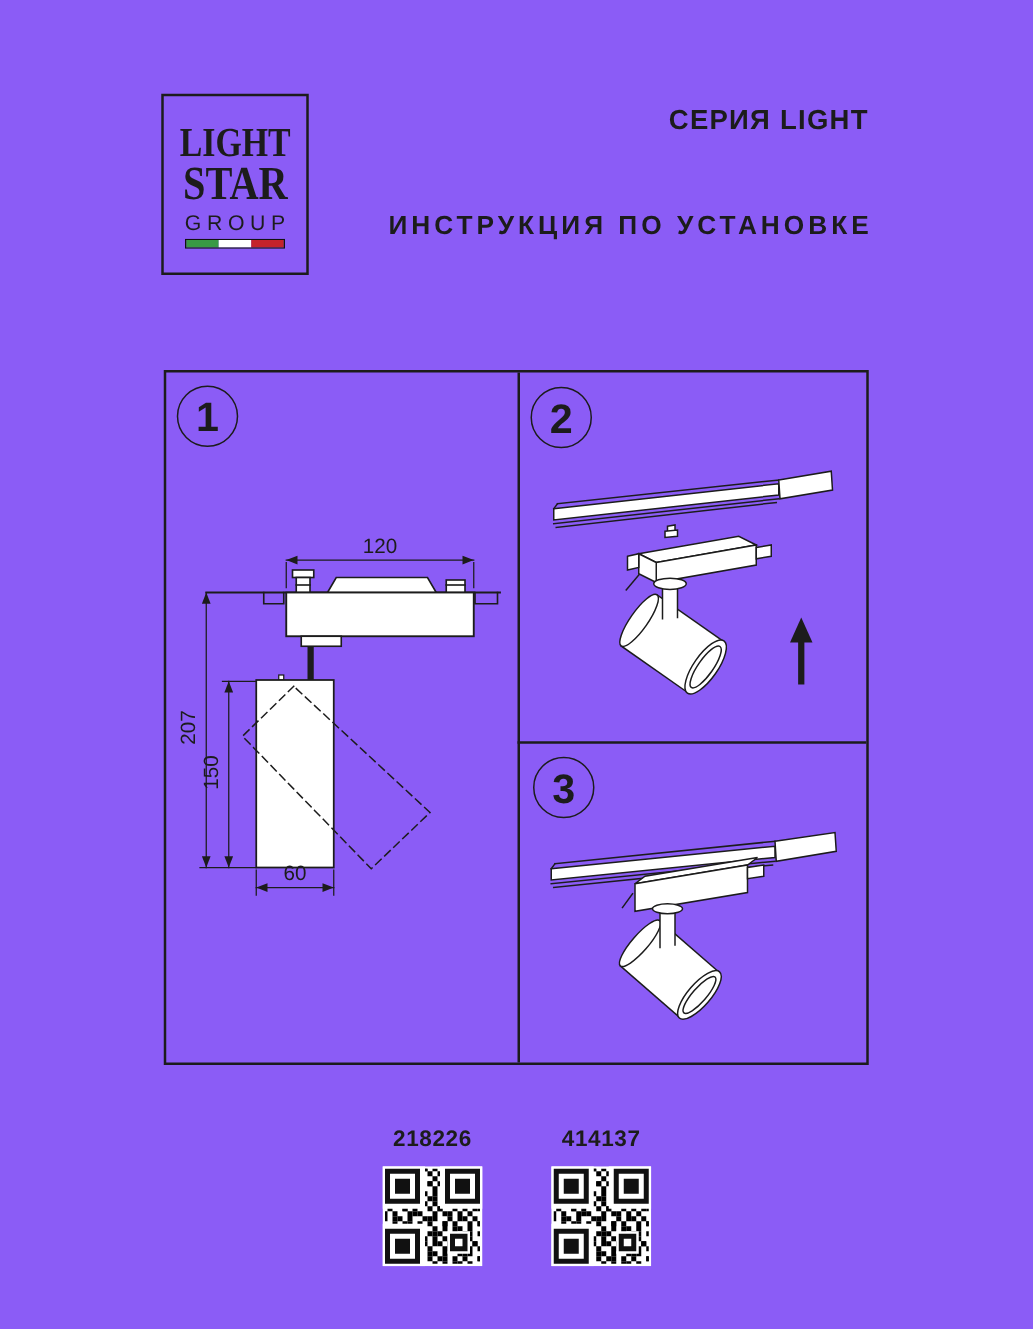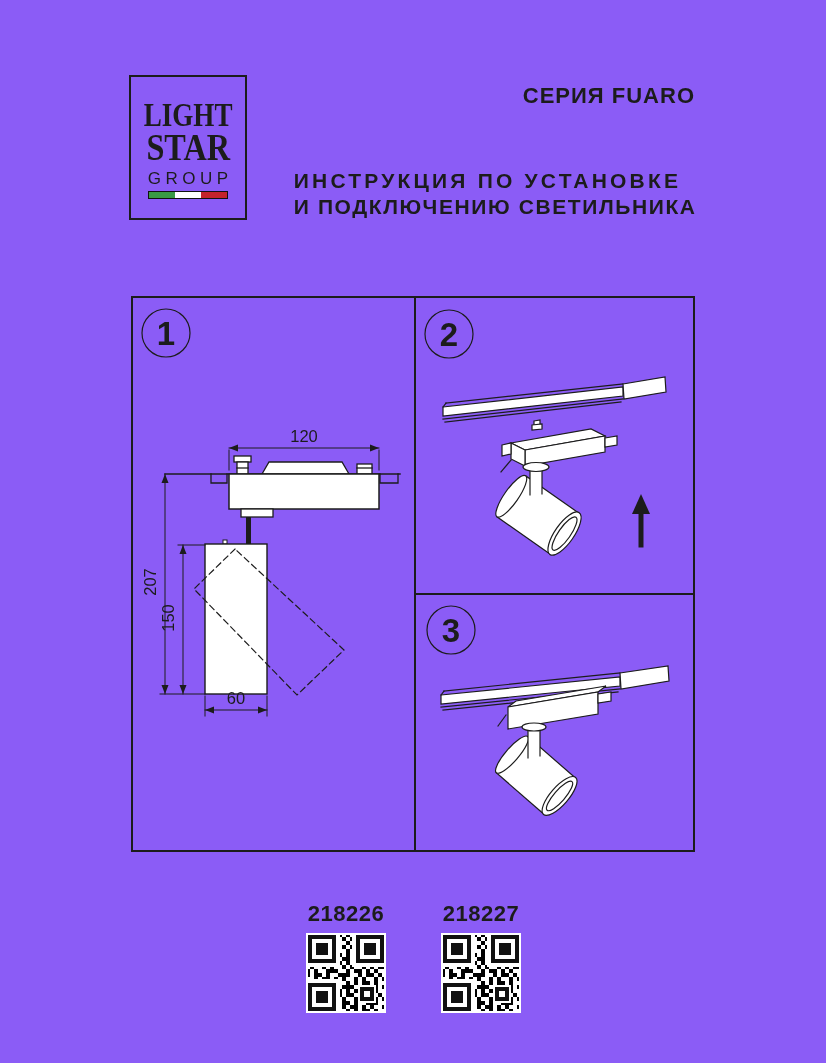--- a/index.html
+++ b/index.html
@@ -25,21 +25,21 @@
     font-family:Liberation Sans, sans-serif; font-weight:400; font-size:17px;
     line-height:15px; margin-top:9px; letter-spacing:4.5px; margin-right:-4.5px;
   }
   .logo-flag { margin-top:5px; display:block; }
   
   .hdr-top {
     position:absolute; top:82px; right:131px; text-align:right;
     font-weight:700; font-size:22px; line-height:28px; letter-spacing:1px;
   }
   .hdr-title {
-    position:absolute; top:168px; right:131px; text-align:left;
+    position:absolute; top:168px; right:131px; text-align:center;
     font-weight:700; font-size:21px; line-height:26px;
   }
   .hdr-title .t1 { letter-spacing:3.2px; margin-right:-3.2px; display:block; }
   .hdr-title .t2 { letter-spacing:1.6px; margin-right:-1.6px; display:block; }
   
   .figure {
     position:absolute; left:131px; top:296px; width:564px; height:556px;
     border:2px solid #1c1c1c; box-sizing:border-box;
   }
   .fig-vdiv { position:absolute; left:281px; top:0; width:2px; height:552px; background:#1c1c1c; }
@@ -52,21 +52,21 @@
     font-family:"Liberation Sans", sans-serif; font-weight:700; font-size:33px;
     fill:#1c1c1c; stroke:none;
   }
   .dim {
     font-family:"Liberation Sans", sans-serif; font-size:16.5px;
     fill:#1c1c1c; stroke:none;
   }
   
   .qr-label {
     position:absolute; top:901px; width:80px; text-align:center;
-    font-weight:700; font-size:22px; letter-spacing:.5px;
+    font-weight:700; font-size:18px; letter-spacing:.5px;
   }
   .qr-label.l1 { left:306px; }
   .qr-label.l2 { left:441px; }
   .qr-svg { position:absolute; top:933px; width:80px; height:80px; }
   .qr-svg.q1 { left:306px; }
   .qr-svg.q2 { left:441px; }
   .hidden-defs { position:absolute; width:0; height:0; overflow:hidden; }
 </style>
 </head>
 <body>
@@ -125,25 +125,24 @@
     <div class="logo-group">GROUP</div>
     <svg class="logo-flag" width="80" height="8" viewBox="0 0 80 8">
       <rect x="1" y="1" width="26" height="6" fill="#399a44"></rect>
       <rect x="27" y="1" width="26" height="6" fill="#ffffff"></rect>
       <rect x="53" y="1" width="26" height="6" fill="#c4232b"></rect>
       <rect x="0.5" y="0.5" width="79" height="7" fill="none" stroke="#111" stroke-width="1"></rect>
     </svg>
   </div>
 
   <div class="hdr-top">
-    <div>СЕРИЯ FUARO</div>
+    <div>СЕРИЯ LIGHT</div>
   </div>
   <div class="hdr-title">
     <span class="t1">ИНСТРУКЦИЯ ПО УСТАНОВКЕ</span>
-    <span class="t2">И ПОДКЛЮЧЕНИЮ СВЕТИЛЬНИКА</span>
   </div>
 
   <div class="figure">
     <div class="fig-vdiv"></div>
     <div class="fig-hdiv"></div>
 
     <svg class="panel p1" width="281" height="552" viewBox="0 0 281 552">
       <g stroke="#1c1c1c" stroke-width="1.3" fill="none" stroke-linecap="square">
         <circle cx="33" cy="35" r="24" stroke-width="1.2"></circle>
         <text class="num" x="33" y="47" text-anchor="middle">1</text>
@@ -290,21 +289,21 @@
           <polygon points="112,131 124,129 124,162 112,164" fill="#fff" stroke="none"></polygon>
           <line x1="112" y1="131" x2="112" y2="163"></line>
           <line x1="124" y1="129" x2="124" y2="161"></line>
           <ellipse cx="118" cy="132" rx="12" ry="4" fill="#fff"></ellipse>
         </g>
       </g>
     </svg>
   </div>
 
   <div class="qr-label l1">218226</div>
-  <div class="qr-label l2">218227</div>
+  <div class="qr-label l2">414137</div>
   <svg class="qr-svg q1" viewBox="0 0 80 80">
     <use href="#qrsym"></use>
   </svg>
   <svg class="qr-svg q2" viewBox="0 0 80 80">
     <use href="#qrsym"></use>
   </svg>
 
 </div>
 
 </body></html>

